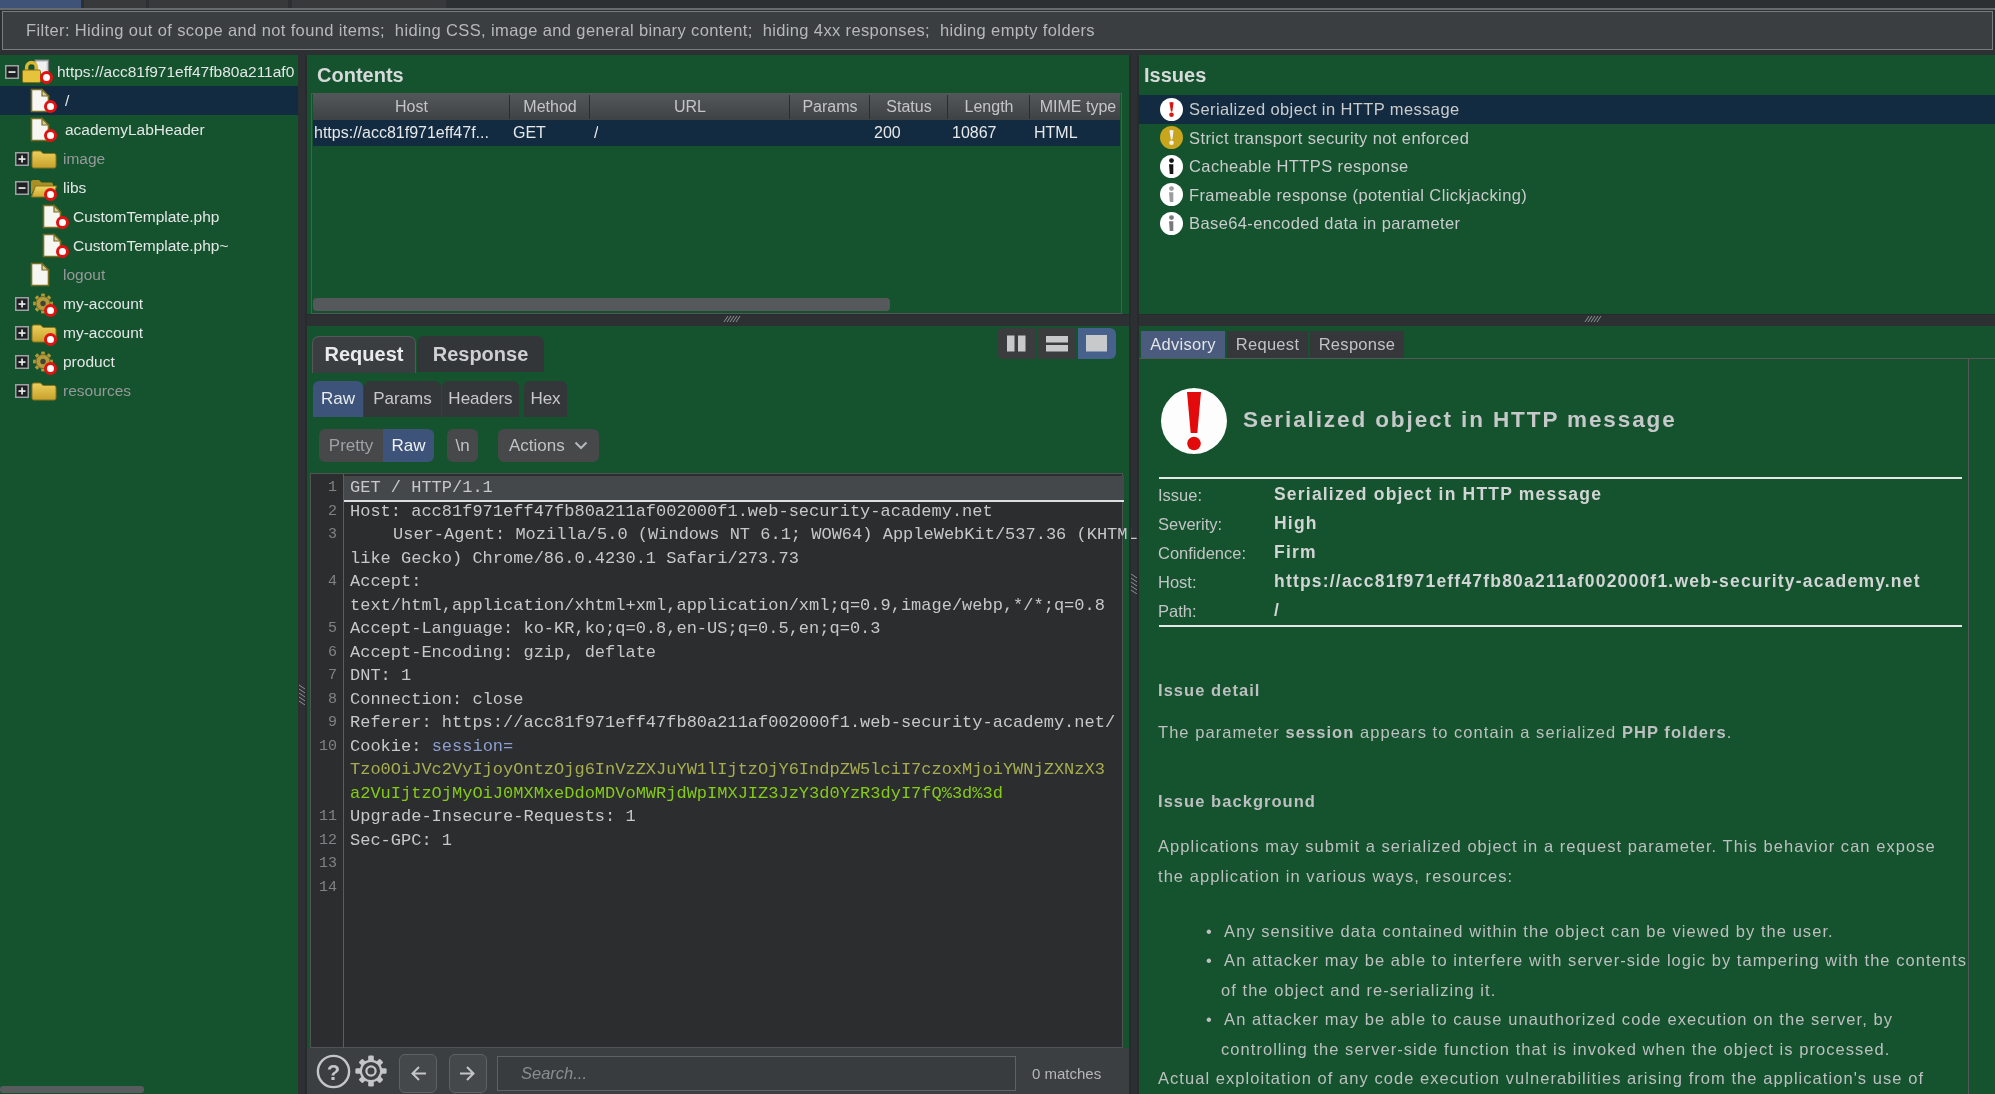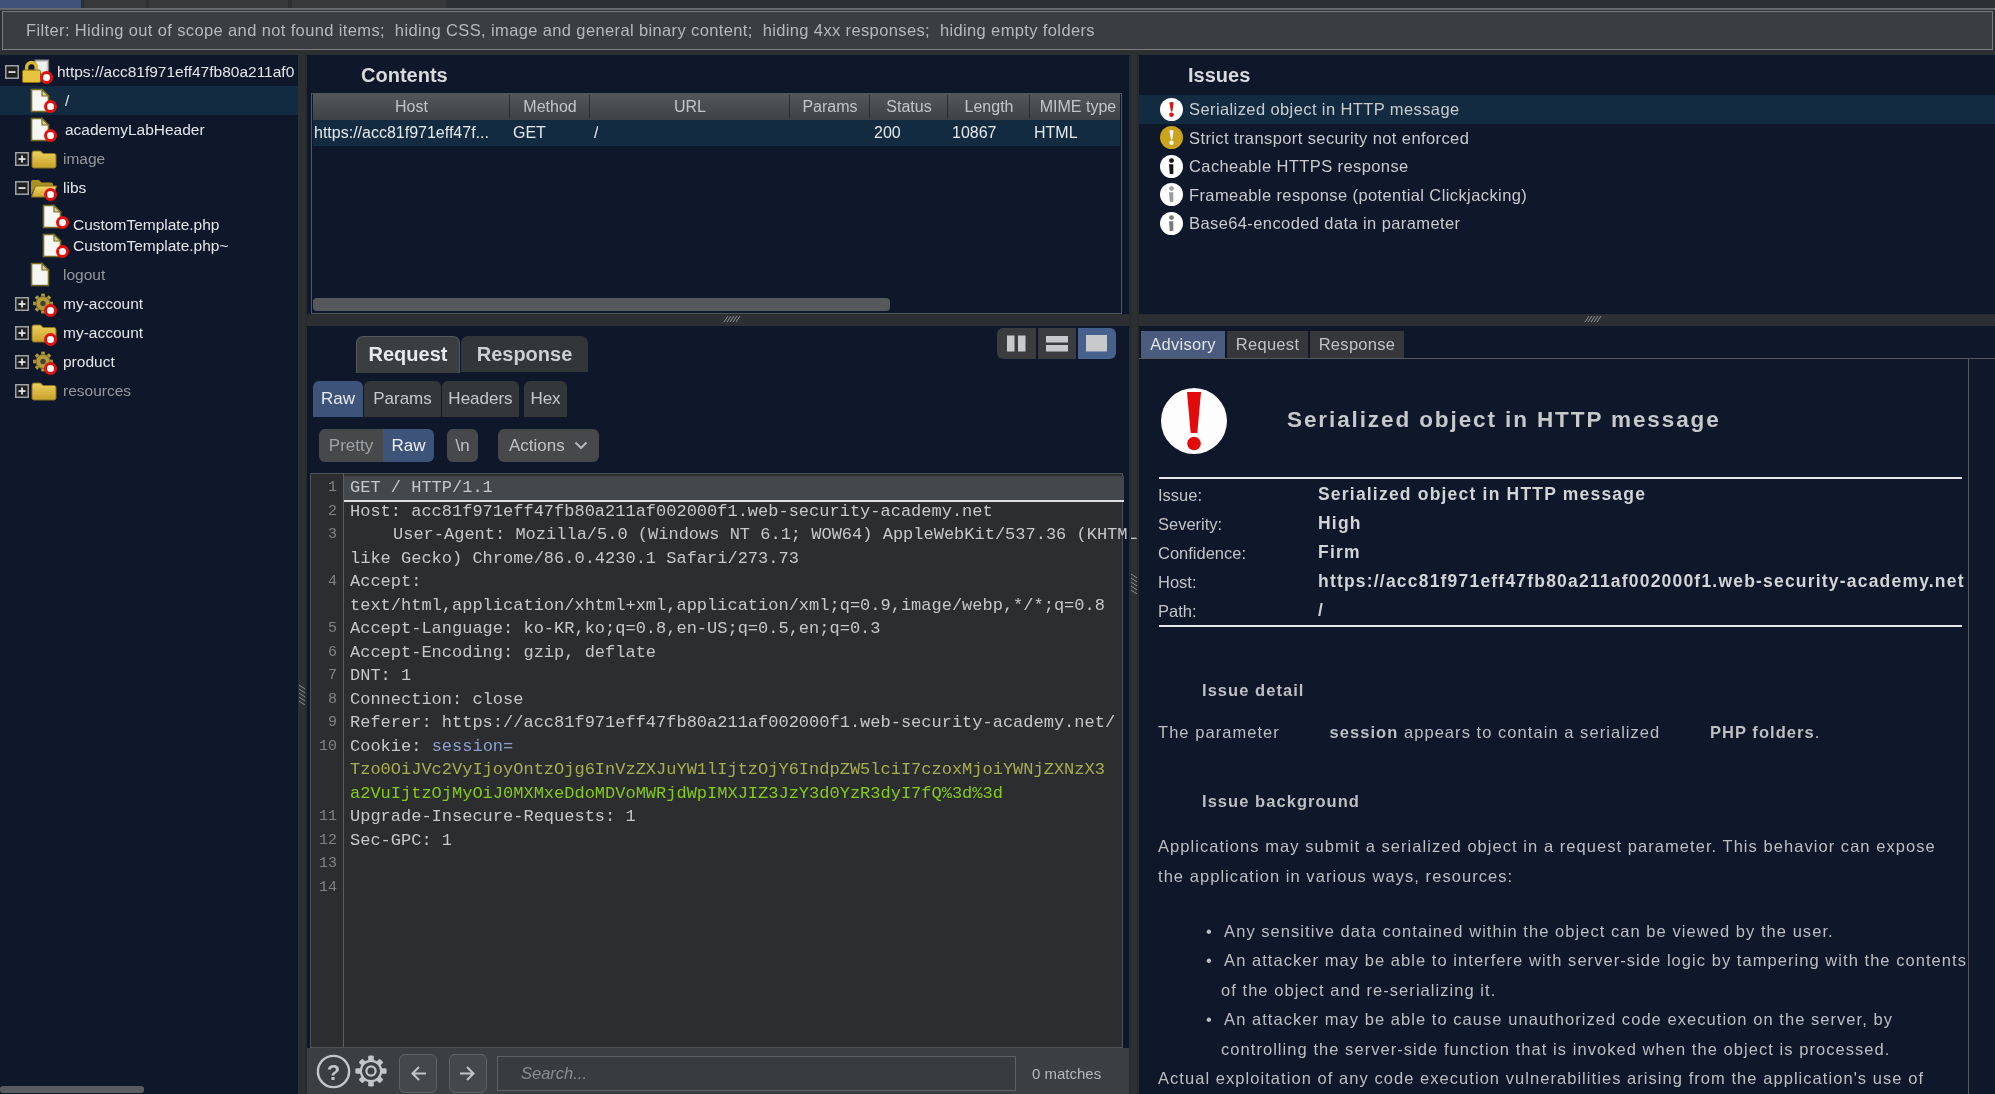--- a/index.html
+++ b/index.html
@@ -1,20 +1,20 @@
 <!DOCTYPE html>
 <html><head>
 <meta charset="utf-8">
 <style>
   * { margin:0; padding:0; box-sizing:border-box; }
   html,body { width:1995px; height:1094px; overflow:hidden; background:#2d3032;
     font-family:"Liberation Sans", sans-serif; }
   .abs { position:absolute; }
-  .panel { position:absolute; background:#0f172a; }
-  .b { font-weight:bold;margin-left:44px; }
+  .panel { position:absolute; background:#14532d; }
+  .b { font-weight:bold; }
   svg { display:block; }
   .trow { position:absolute; left:0; width:298px; height:29px; }
   .trow span { position:absolute; }
   .tlabel { font-size:15.5px; color:#e4e6e8; top:50%; transform:translateY(-50%); white-space:nowrap; }
   .dim { color:#96999b; }
   .exp { top:7.5px; }
   .rdot { width:13px; height:13px; border-radius:50%; background:#fff; border:3.6px solid #e01212; }
   .hcell { position:absolute; top:94px; height:26px; line-height:26px; text-align:center;
            font-size:16px; color:#c3c5c7; overflow:hidden; }
   .hsep { position:absolute; top:95px; width:1px; height:24px; background:#2a2d2f; }
@@ -144,21 +144,21 @@
   </div>
 
   <div class="trow" style="top:147px;">
     <span class="abs" style="left:42px;top:2px;">
         <svg width="20" height="25" viewBox="0 0 20 25">
           <path d="M1.5 1.5 H12 L18.5 8 V23.5 H1.5 Z" fill="#f6f6f3" stroke="#7a6c21" stroke-width="1.6"></path>
           <path d="M12 1.5 L18.5 8 H12 Z" fill="#d6cda0" stroke="#7a6c21" stroke-width="1.2"></path>
         </svg>
       </span>
     <span class="rdot" style="left:56px;top:14px;"></span>
-    <span class="tlabel" style="left:73px;margin-top:8px;">CustomTemplate.php</span>
+    <span class="tlabel" style="left:73px;">CustomTemplate.php</span>
   </div>
 
   <div class="trow" style="top:176px;">
     <span class="abs" style="left:42px;top:2px;">
         <svg width="20" height="25" viewBox="0 0 20 25">
           <path d="M1.5 1.5 H12 L18.5 8 V23.5 H1.5 Z" fill="#f6f6f3" stroke="#7a6c21" stroke-width="1.6"></path>
           <path d="M12 1.5 L18.5 8 H12 Z" fill="#d6cda0" stroke="#7a6c21" stroke-width="1.2"></path>
         </svg>
       </span>
     <span class="rdot" style="left:56px;top:14px;"></span>

